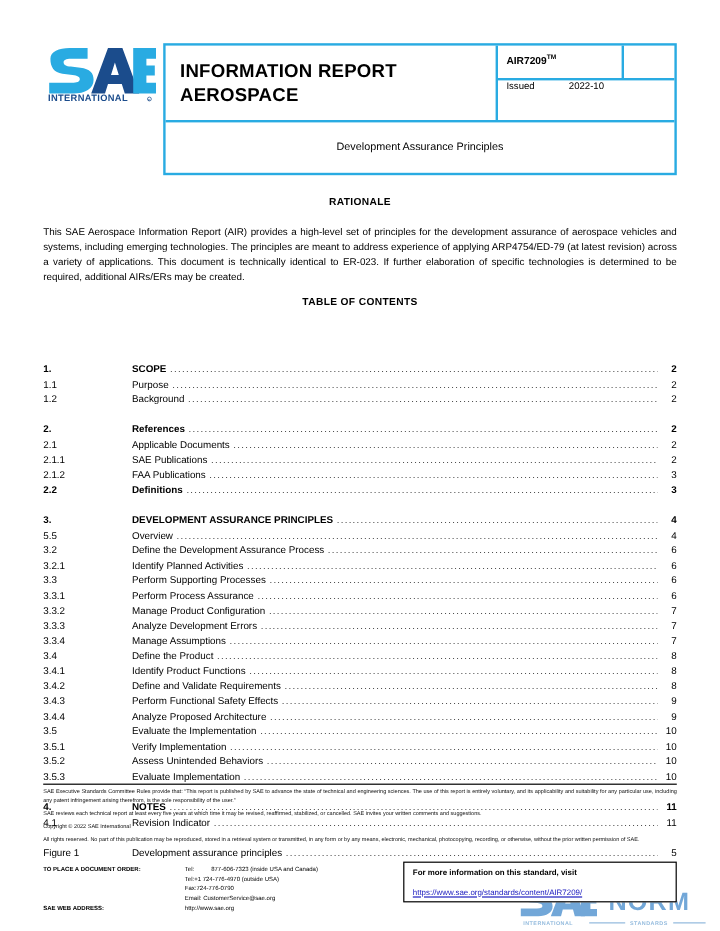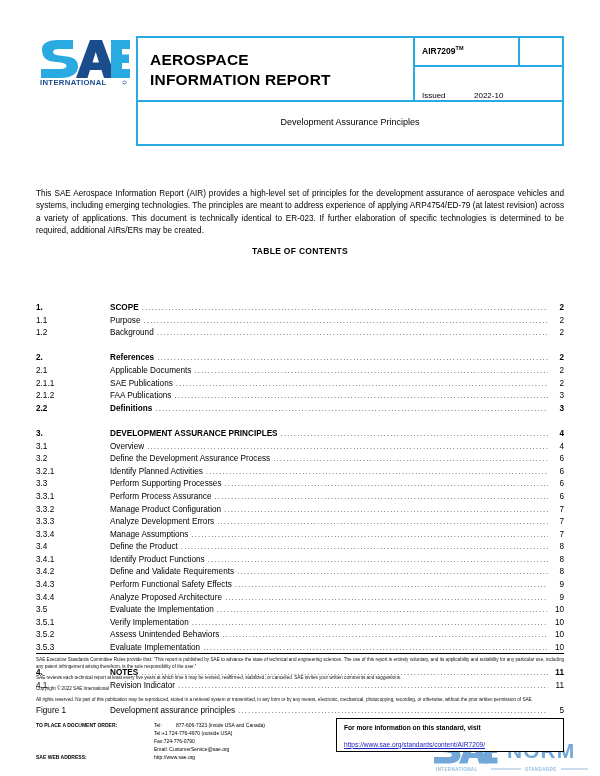--- a/index.html
+++ b/index.html
@@ -90,21 +90,21 @@
     font-size: 8.5px;
     font-weight: bold;
   }
   .tm { font-size: 5.5px; vertical-align: super; font-weight: bold; }
   .ht-meta-blank {
     flex: 0 0 42px;
   }
   .ht-meta-bot {
     flex: 1 1 auto;
     display: flex;
-    align-items: flex-end;
+    align-items: flex-start;
     padding-left: 7px;
     font-size: 8px;
   }
   .issued-label { width: 52px; }
   .issued-date { }
 
   .ht-row2 {
     border-top: 2px solid #29abe2;
     min-height: 44px;
     display: flex;
@@ -287,42 +287,43 @@
           <text x="4" y="93" font-family="Liberation Sans, sans-serif" font-size="15.5" font-weight="bold" letter-spacing="0.6" fill="#1B4C8C">INTERNATIONAL</text>
           <circle cx="173" cy="89" r="3.2" fill="none" stroke="#1B4C8C" stroke-width="1.2"></circle>
           <text x="170.2" y="91.6" font-family="Liberation Sans, sans-serif" font-size="5" fill="#1B4C8C">R</text>
         </svg>
       </div>
     </div>
 
     <div class="header-table">
       <div class="ht-row1">
         <div class="ht-title-cell">
+          <div class="doc-type-line">INFORMATION REPORT</div>
           <div class="doc-type-line">AEROSPACE</div>
-          <div class="doc-type-line">INFORMATION REPORT</div>
         </div>
         <div class="ht-meta-cell">
           <div class="ht-meta-top">
             <div class="ht-meta-num"><span>AIR7209</span><span class="tm">TM</span></div>
             <div class="ht-meta-blank"></div>
           </div>
           <div class="ht-meta-bot">
             <span class="issued-label">Issued</span>
             <span class="issued-date">2022-10</span>
           </div>
         </div>
       </div>
       <div class="ht-row2">
         <div class="subtitle">
           <div>Development Assurance Principles</div>
         </div>
       </div>
     </div>
   </div>
 
+  <div class="section-head" id="rationale-head">RATIONALE</div>
   <div class="rationale-body">This SAE Aerospace Information Report (AIR) provides a high-level set of principles for the development assurance of aerospace vehicles and systems, including emerging technologies. The principles are meant to address experience of applying ARP4754/ED-79 (at latest revision) across a variety of applications. This document is technically identical to ER-023. If further elaboration of specific technologies is determined to be required, additional AIRs/ERs may be created.</div>
 
   <div class="section-head" id="toc-head">TABLE OF CONTENTS</div>
   <div class="toc" id="toc-container">
       <div class="toc-row bold">
         <span class="toc-num">1.</span>
         <span class="toc-title">SCOPE</span>
         <span class="toc-dots">...............................................................................................................................................................</span>
         <span class="toc-page">2</span>
       </div>
@@ -370,21 +371,21 @@
         <span class="toc-page">3</span>
       </div>
       <div class="spacer-row"></div>
       <div class="toc-row bold">
         <span class="toc-num">3.</span>
         <span class="toc-title">DEVELOPMENT ASSURANCE PRINCIPLES</span>
         <span class="toc-dots">...............................................................................................................................................................</span>
         <span class="toc-page">4</span>
       </div>
       <div class="toc-row">
-        <span class="toc-num">3.1</span>
+        <span class="toc-num">5.5</span>
         <span class="toc-title">Overview</span>
         <span class="toc-dots">...............................................................................................................................................................</span>
         <span class="toc-page">4</span>
       </div>
       <div class="toc-row">
         <span class="toc-num">3.2</span>
         <span class="toc-title">Define the Development Assurance Process</span>
         <span class="toc-dots">...............................................................................................................................................................</span>
         <span class="toc-page">6</span>
       </div>

